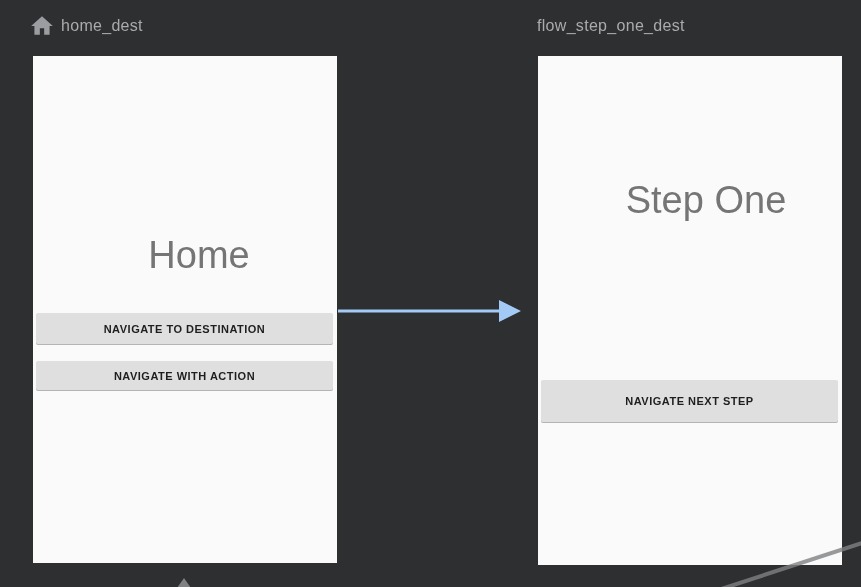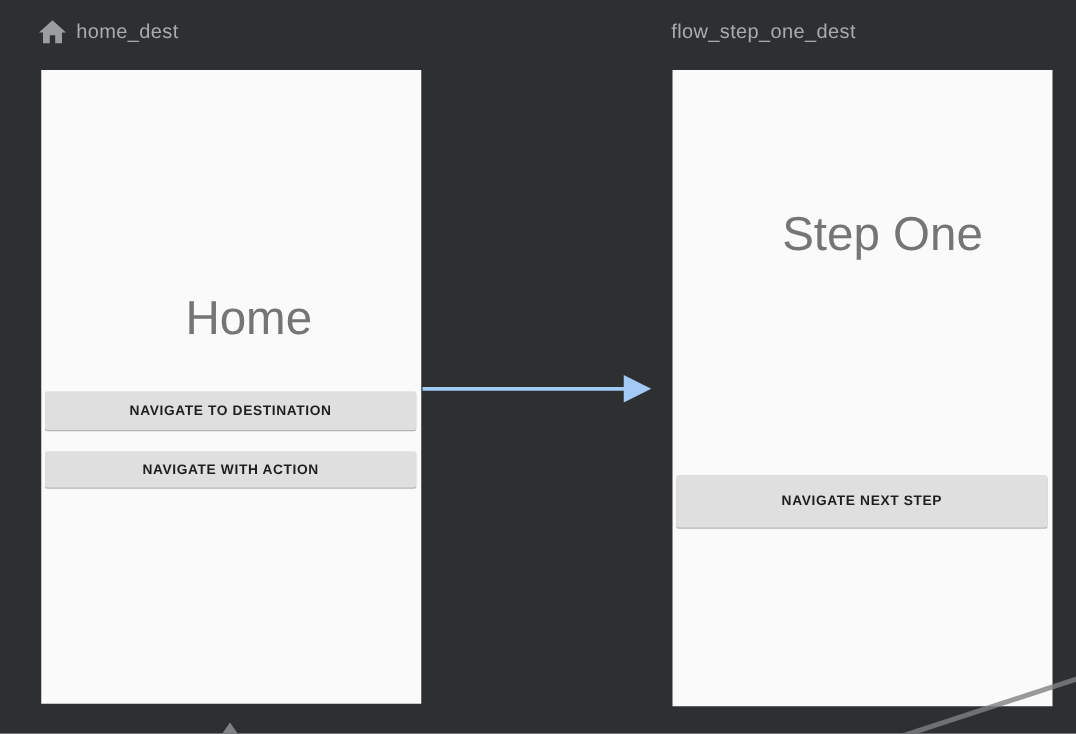--- a/index.html
+++ b/index.html
@@ -72,21 +72,21 @@
   }
   
   #home-header { left: 29px; top: 10px; }
   #home-screen { left: 33px; top: 56px; width: 304px; height: 507px; }
   #home-title  { top: 177px; padding-left: 28px; }
   #home-btn-1  { top: 257px; height: 31px; }
   #home-btn-2  { top: 305px; height: 29px; }
   
   #step-header { left: 537px; top: 10px; align-items: center; }
   #step-screen { left: 538px; top: 56px; width: 304px; height: 509px; }
-  #step-title  { top: 110px; padding-left: 32px; }
+  #step-title  { top: 122px; padding-left: 32px; }
   #step-btn-1  { top: 324px; height: 42px; }
   
   #edges {
     position: absolute;
     left: 0; top: 0;
     width: 861px; height: 587px;
     pointer-events: none;
   }
   #edges .action-stroke { stroke: var(--action-arrow); }
   #edges .action-fill { fill: var(--action-arrow); }

